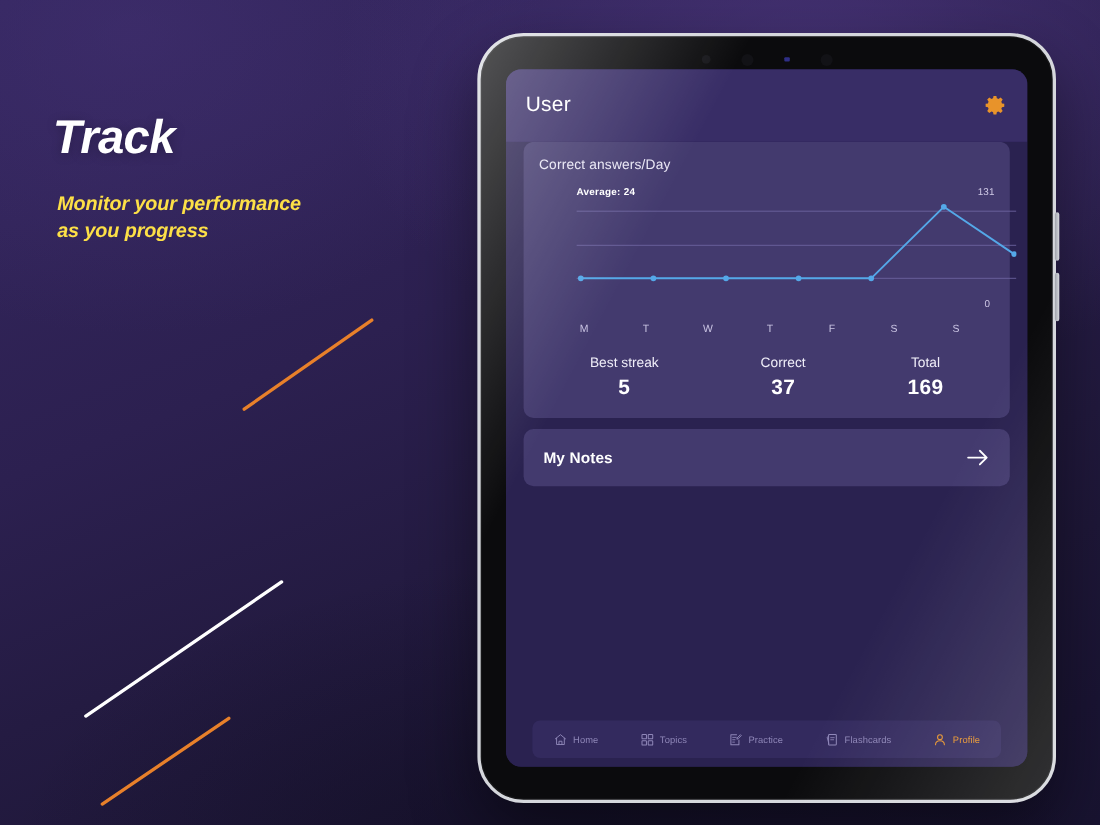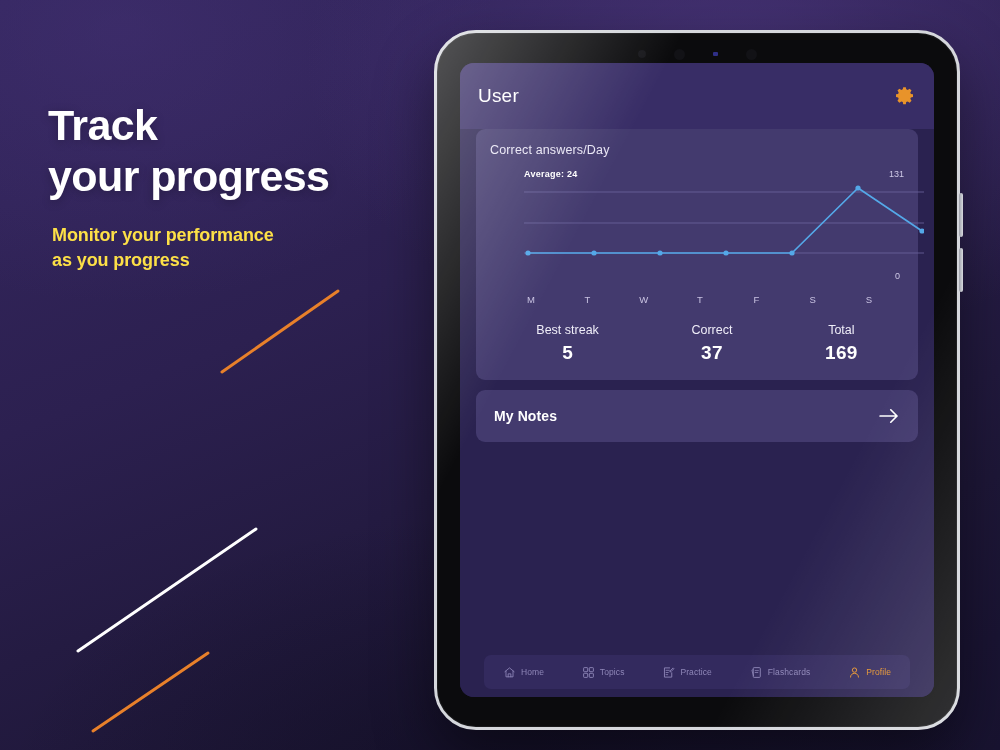--- a/index.html
+++ b/index.html
@@ -29,21 +29,21 @@
     background:
       radial-gradient(ellipse 620px 420px at 74% 8%, rgba(86,62,140,.55) 0%, rgba(86,62,140,0) 70%),
       radial-gradient(ellipse 520px 380px at 12% 4%, rgba(72,52,122,.42) 0%, rgba(72,52,122,0) 72%),
       radial-gradient(ellipse 700px 380px at 50% 104%, rgba(13,11,28,.55) 0%, rgba(13,11,28,0) 70%);
   }
 
   
   .deco{ position:absolute; inset:0; pointer-events:none; }
 
   
-  .copy{ position:absolute; left:48px; top:100px; width:350px; }
+  .copy{ position:absolute; left:48px; top:100px; width:350px;font-style:italic; }
   .headline{
     color:#ffffff; font-size:43px; font-weight:700; line-height:1.18;
     letter-spacing:-.6px; text-shadow:0 2px 10px rgba(0,0,0,.25);
   }
   .headline .l2{ display:block; }
   .subhead{
     margin-top:22px; color:#fde047; font-size:18px; font-weight:700;
     line-height:1.36; letter-spacing:-.1px; padding-left:4px;
   }
 
@@ -163,21 +163,20 @@
 
 <svg class="deco" width="1000" height="750" viewBox="0 0 1000 750">
   <line x1="222" y1="372" x2="338" y2="291" stroke="#e8802a" stroke-width="3" stroke-linecap="round"></line>
   <line x1="78" y1="651" x2="256" y2="529" stroke="#ffffff" stroke-width="3" stroke-linecap="round"></line>
   <line x1="93" y1="731" x2="208" y2="653" stroke="#e8802a" stroke-width="3" stroke-linecap="round"></line>
 </svg>
 
 <div class="copy">
   <div class="headline">
     <span>Track</span>
-    <span class="l2">your progress</span>
   </div>
   <div class="subhead">
     <div>Monitor your performance</div>
     <div>as you progress</div>
   </div>
 </div>
 
 <div class="tablet">
 
   <div class="btn-vol v1"></div>

